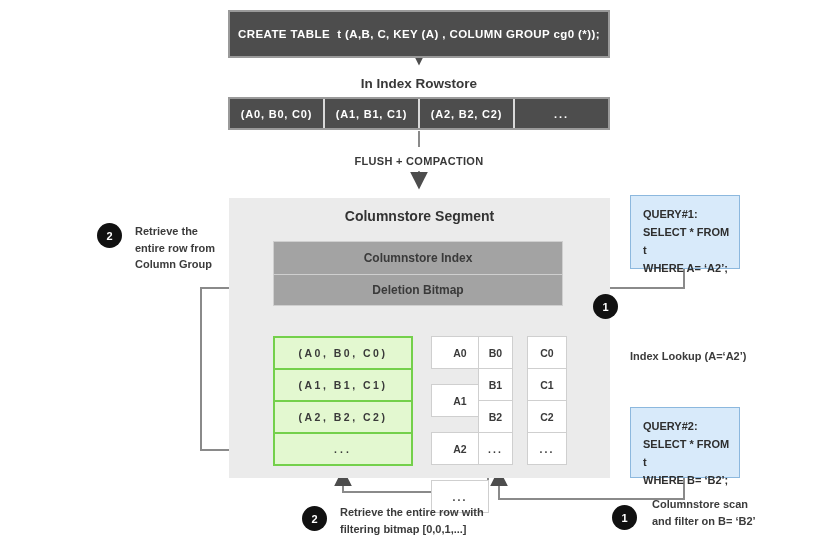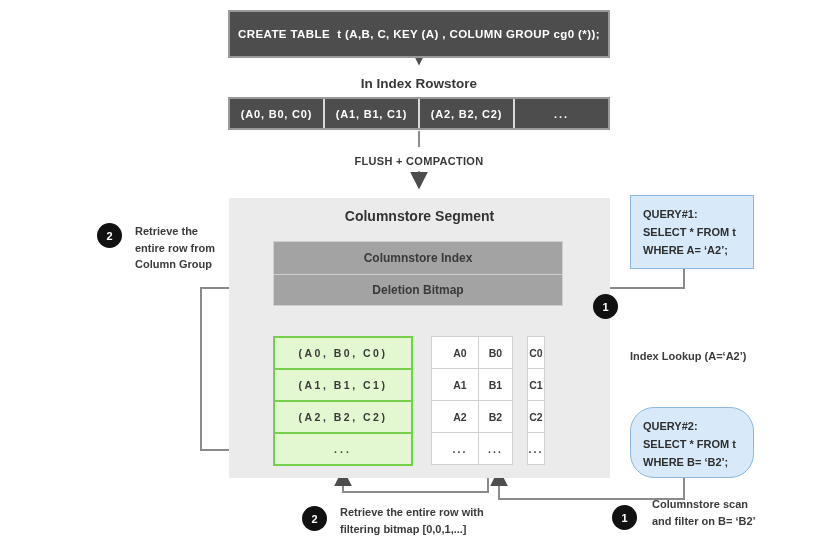--- a/index.html
+++ b/index.html
@@ -40,37 +40,37 @@
     background: #e3f8d0; border: 2px solid #74d04b; display: flex; flex-direction: column;
   }
   .green-row {
     flex: 1; display: flex; align-items: center; justify-content: center;
     font-size: 10.5px; font-weight: bold; letter-spacing: 2.5px; color: #3a3a3a;
     border-bottom: 2px solid #74d04b;
   }
   .green-row:last-child { border-bottom: none; letter-spacing: 3px; }
 
   .col { position: absolute; top: 138px; width: 35px; display: flex; flex-direction: column; }
-  .col-a { left: 202px; width: 58px; }
+  .col-a { left: 202px; width: 58px; gap: 16px; }
   .col-b { left: 249px; width: 35px; }
-  .col-c { left: 298px; width: 18px; }
+  .col-c { left: 298px; width: 40px; }
   .col .ccell {
     height: 33px; margin-top: -1px; background: #ffffff; border: 1px solid #cfcfcf;
     display: flex; align-items: center; justify-content: center;
     font-size: 10.5px; font-weight: bold; color: #3a3a3a;
   }
   .col .ccell:first-child { margin-top: 0; }
   .col .ccell:last-child { letter-spacing: 2px; }
 
   .query-box {
-    position: absolute; left: 630px; width: 124px; background: #d8eafa; border: 1.5px solid #8cb8de;
+    position: absolute; left: 630px; width: 110px; background: #d8eafa; border: 1.5px solid #8cb8de;
     padding: 9px 8px 0 12px; font-size: 11px; font-weight: bold; color: #2e2e2e; line-height: 18px;
   }
   .query1 { top: 195px; height: 74px; }
-  .query2 { top: 407px; height: 71px; border-radius: 24px; }
+  .query2 { top: 407px; height: 71px; }
 
   .badge {
     position: absolute; width: 25px; height: 25px; border-radius: 50%; background: #111111;
     color: #ffffff; font-size: 11px; font-weight: bold; display: flex; align-items: center; justify-content: center;
   }
   .note { position: absolute; font-size: 11px; font-weight: bold; color: #3b3b3b; line-height: 16.5px; }
 </style>
 </head>
 <body>
 

